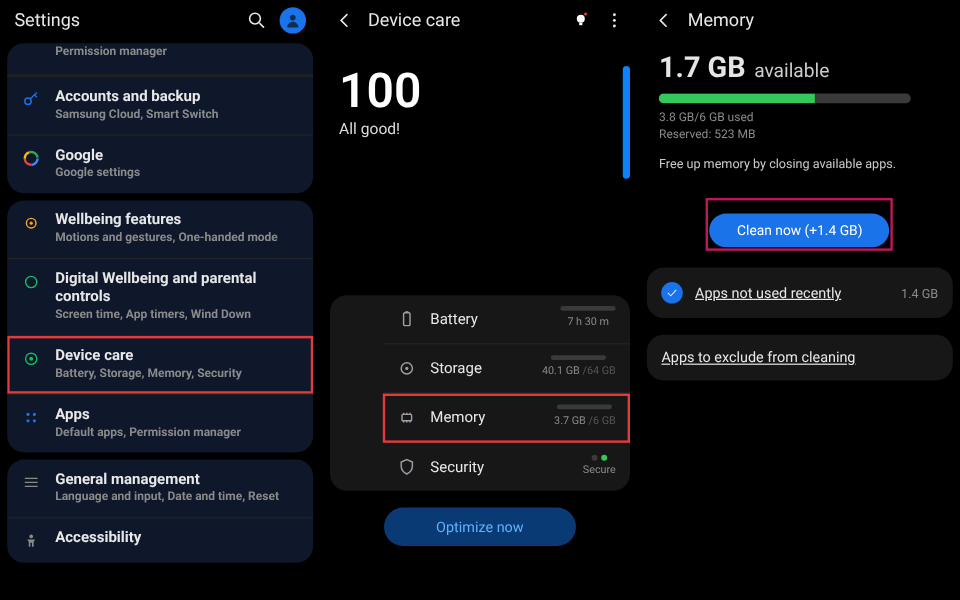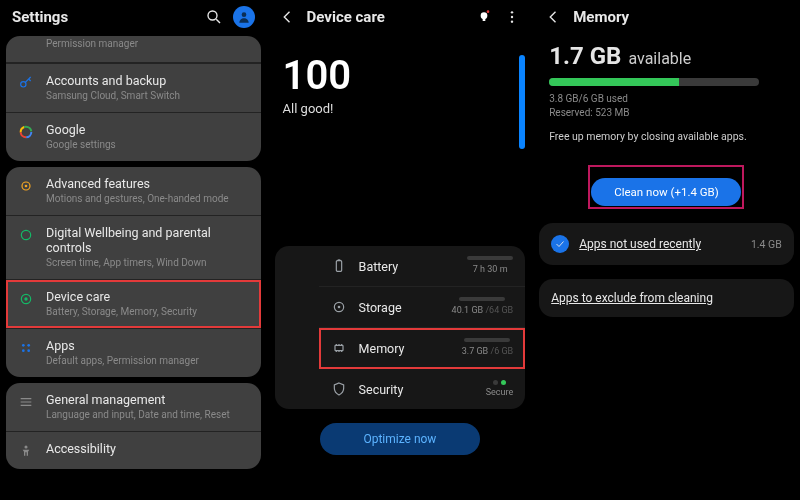--- a/index.html
+++ b/index.html
@@ -2,25 +2,25 @@
 <html><head>
 <meta charset="utf-8">
 <style>
   * { box-sizing: border-box; margin: 0; padding: 0; }
   html, body { width: 800px; height: 500px; background: #000; font-family: -apple-system, "Segoe UI", Roboto, Arial, sans-serif; color: #e8e8e8; font-size: 12.5px; overflow: hidden; }
   .shell { display: flex; width: 800px; height: 500px; }
   .pane { width: 266.6px; height: 500px; background: #000; position: relative; overflow: hidden; }
 
   
   .hdr { display: flex; align-items: center; height: 34px; padding: 0 12px; gap: 10px; }
-  .hdr .title { font-size: 15px; font-weight: 700; }
+  .hdr .title { font-size: 15px; font-weight: 400; }
   .spacer { flex: 1; }
   .icon { width: 18px; height: 18px; display: inline-flex; align-items: center; justify-content: center; flex: 0 0 auto; }
   .avatar { width: 22px; height: 22px; border-radius: 50%; background: #1a73e8; display: flex; align-items: center; justify-content: center; }
-  .card { background: #404040; border-radius: 14px; margin: 6px 6px; overflow: hidden; }
+  .card { background: #0f172a; border-radius: 14px; margin: 6px 6px; overflow: hidden; font-weight: bold; }
   .row { display: flex; align-items: flex-start; padding: 9px 12px 10px 12px; gap: 12px; }
   .row .icon { width: 16px; height: 16px; margin-top: 2px; flex: 0 0 16px; color: #9aa0a6; }
   .row .labels { display: flex; flex-direction: column; gap: 2px; }
   .row .labels .t { font-size: 12.5px; color: #e8e8e8; }
   .row .labels .s { font-size: 10px; color: #8a8a8a; line-height: 1.2; }
   .row.hl { outline: 2px solid #e33a3a; outline-offset: -2px; }
   .sep { border: 0; border-top: 1px solid #232323; }
 
   
 
@@ -126,21 +126,21 @@
 
     <div class="card">
       <div class="row">
         <span class="icon" style="color:#f5a623">
           <svg viewBox="0 0 24 24" width="16" height="16">
               <circle cx="12" cy="12" r="6" class="stroke" stroke="currentColor"></circle>
               <circle cx="12" cy="12" r="2" fill="currentColor"></circle>
             </svg>
         </span>
         <span class="labels">
-          <span class="t">Advanced features</span>
+          <span class="t">Wellbeing features</span>
           <span class="s">Motions and gestures, One-handed mode</span>
         </span>
       </div>
       <hr class="sep">
       <div class="row">
         <span class="icon" style="color:#14b866">
           <svg viewBox="0 0 24 24" width="16" height="16">
               <circle cx="12" cy="12" r="7" class="stroke" stroke="currentColor"></circle>
             </svg>
         </span>

